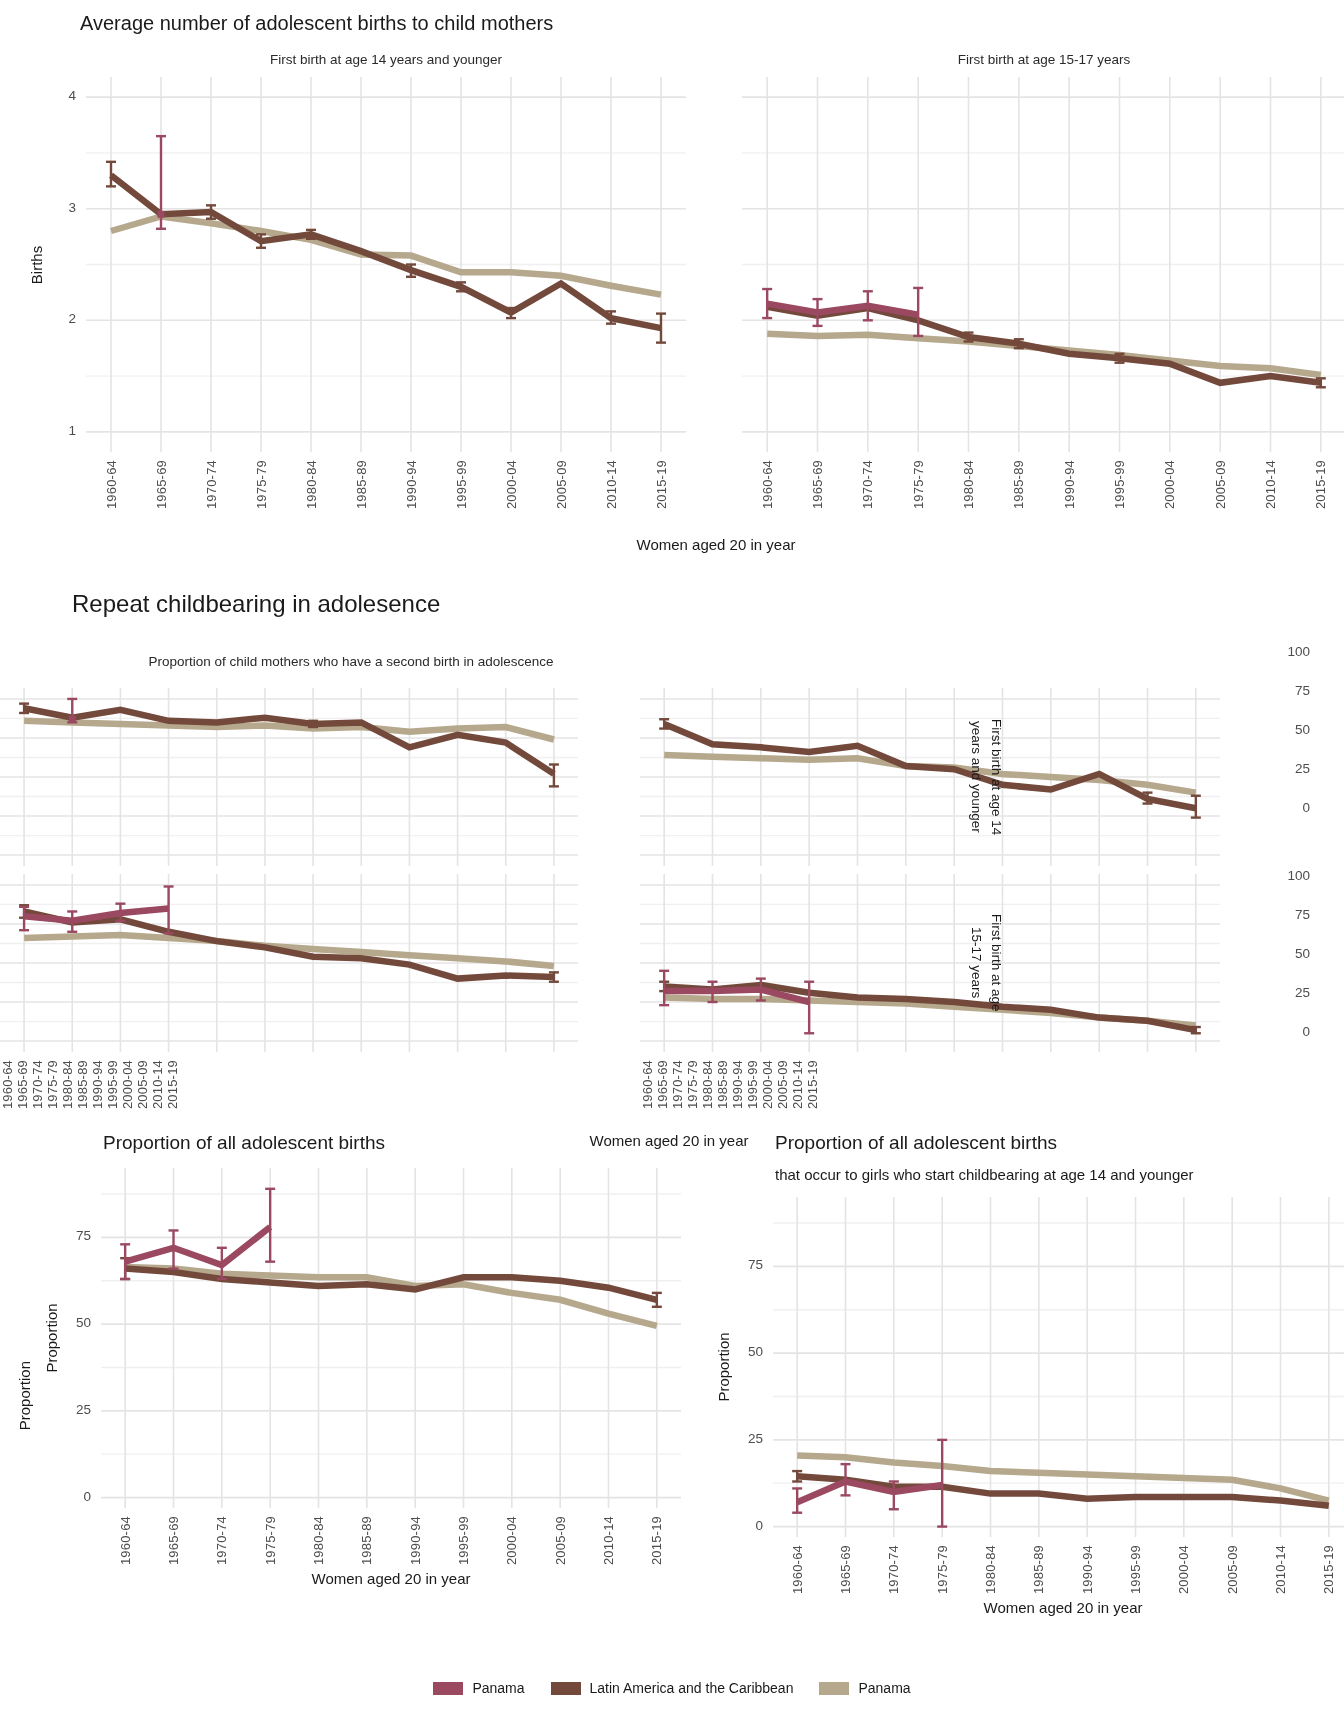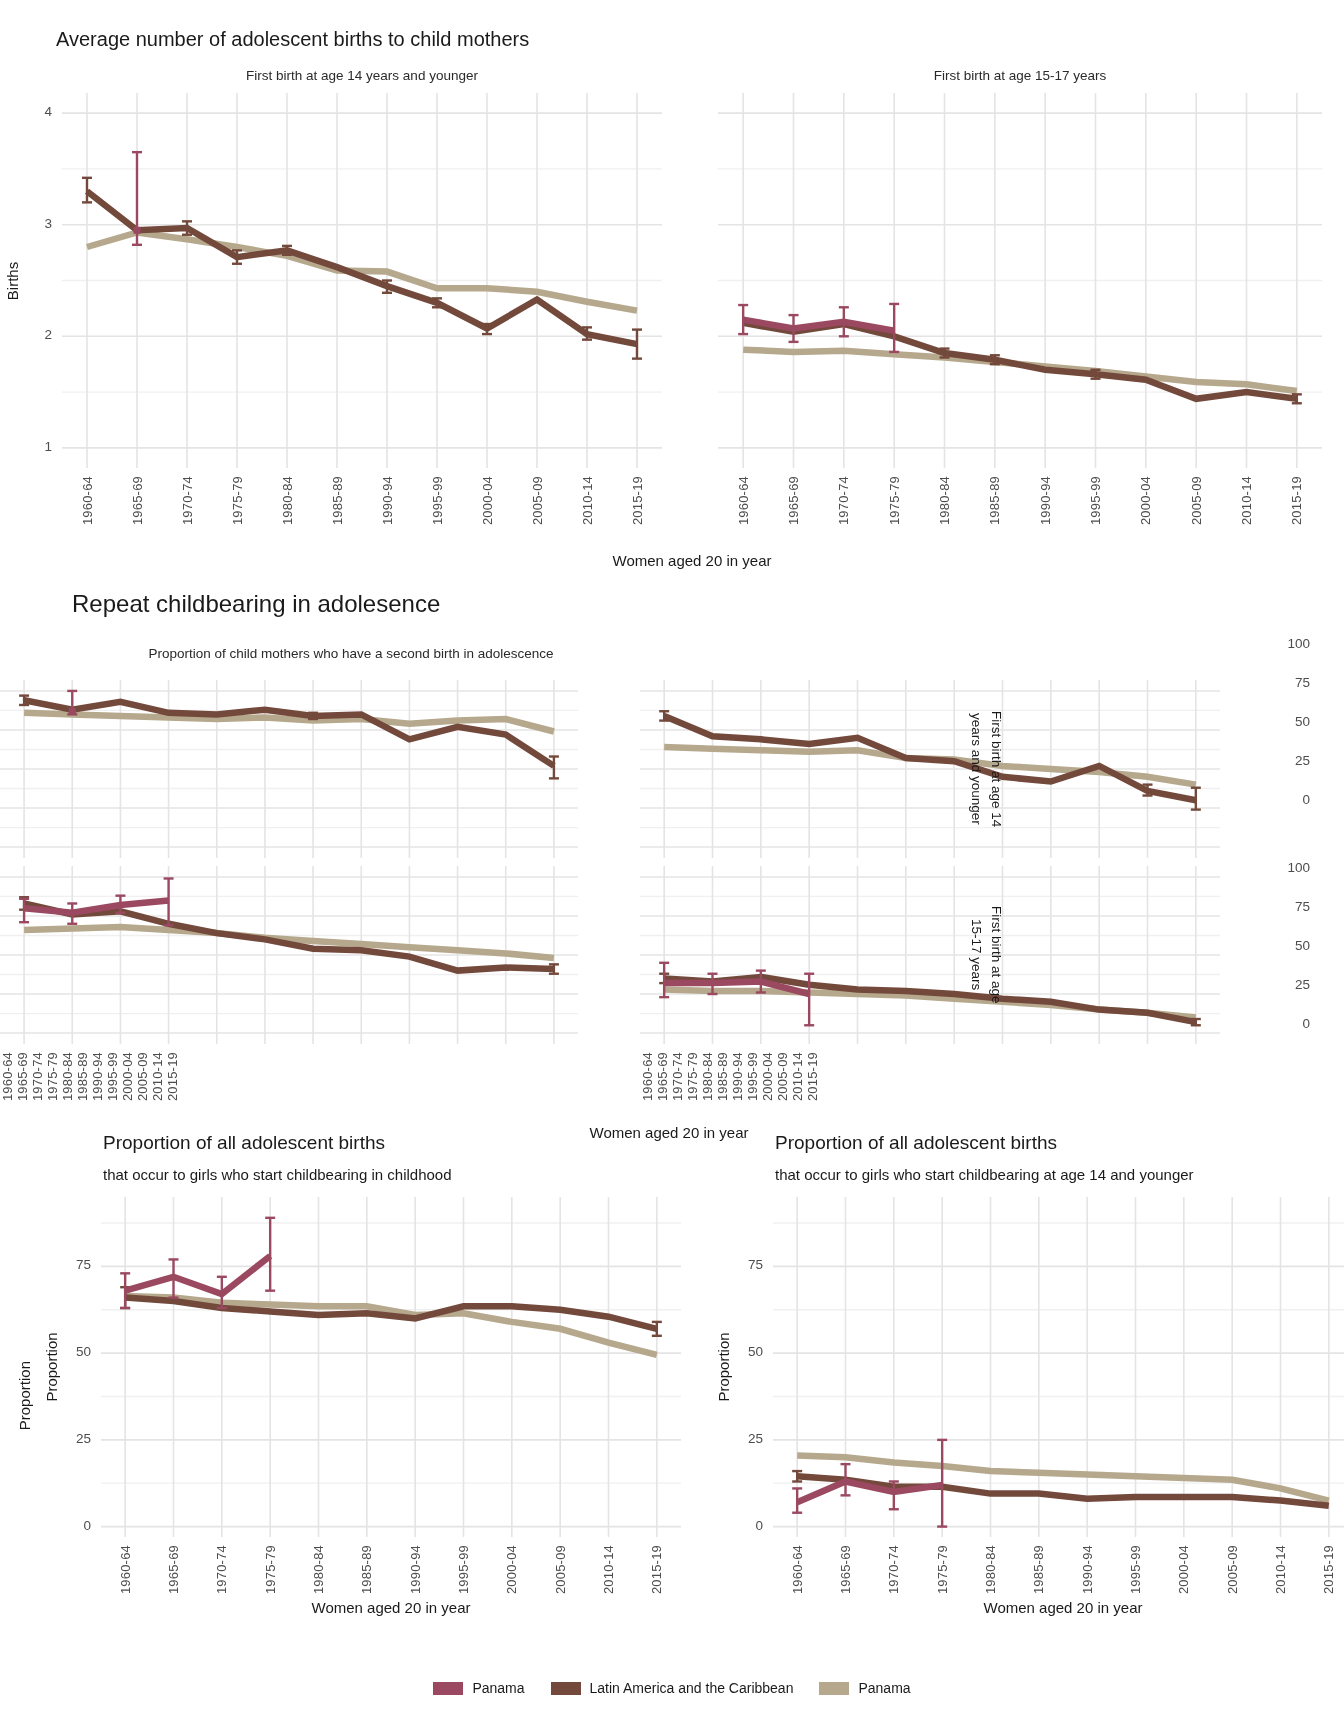--- a/index.html
+++ b/index.html
@@ -1,30 +1,30 @@
 <!DOCTYPE html>
 <html><head>
 <meta charset="utf-8">
 <style>
   * { margin:0; padding:0; box-sizing:border-box; }
   html,body { background:#ffffff; font-family:"Liberation Sans", sans-serif; color:#1a1a1a; }
   #page { position:relative; width:1344px; height:1728px; background:#fff; overflow:hidden; }
 
   section { position:absolute; left:0; width:1344px; }
-  #s1 { top:16px; height:560px; }
+  #s1 { top:0; height:560px;padding-left:24px; }
   #s2 { top:560px; height:568px; }
   #s3 { top:1096px; height:550px;margin-left:39px; }
 
   .big-title { font-size:20px; font-weight:400; color:#1a1a1a; }
   #s1 .big-title { margin:12px 0 0 56px; }
   #s2 .big-title { margin:30px 0 0 72px; font-size:24px; }
   .sub-title { font-size:15px; font-weight:400; color:#1a1a1a; }
 
   .grid1 { display:grid; grid-template-columns:62px 600px 56px 604px; grid-template-rows:28px 375px 82px; margin-top:14px; }
-  .grid2 { display:grid; grid-template-columns:62px 578px 56px 580px 44px; grid-template-rows:46px 178px 8px 178px 78px; margin-top:16px; }
+  .grid2 { display:grid; grid-template-columns:62px 578px 56px 580px 44px; grid-template-rows:46px 178px 8px 178px 78px; margin-top:24px; }
   .grid3 { display:grid; grid-template-columns:62px 580px; grid-template-rows:340px 62px; margin-top:14px; }
 
   .ptitle { display:flex; align-items:center; justify-content:center; text-align:center;
             font-size:13.5px; color:#2a2a2a; white-space:pre-line; line-height:1.45; padding-bottom:6px; }
 
   .ycol { position:relative; }
   .ytick { position:absolute; right:10px; font-size:13.5px; color:#4d4d4d; width:40px; text-align:right; }
   .yaxis-title { position:absolute; left:4px; top:50%; transform:translateY(-50%) rotate(180deg);
                  writing-mode:vertical-rl; font-size:15px; color:#1a1a1a; }
   .yaxis-title-tall { position:absolute; left:16px; top:631px; height:410px; display:flex; align-items:center; }
@@ -541,21 +541,20 @@
           </div>
         </div>
       <div></div>
     </div>
     <div class="xaxis-title">Women aged 20 in year</div>
   </section>
 
   <section id="s3">
     <div class="chart3" style="left:0;">
       <div class="big-title">Proportion of all adolescent births</div>
-      <div class="sub-title">that occur to girls who start childbearing in childhood</div>
       <div class="grid3">
         <div class="ycol">
           <span class="yaxis-title">Proportion</span>
         <span class="ytick" style="top: 320.592px;">0</span>
             <span class="ytick" style="top: 233.857px;">25</span>
             <span class="ytick" style="top: 147.122px;">50</span>
             <span class="ytick" style="top: 60.3878px;">75</span>
           </div>
         <svg class="panel" viewBox="0 0 580 340" width="580" height="340">
             <line x1="0" x2="580" y1="286.2244897959184" y2="286.2244897959184" stroke="#f0f0f0" stroke-width="1.3"></line>

